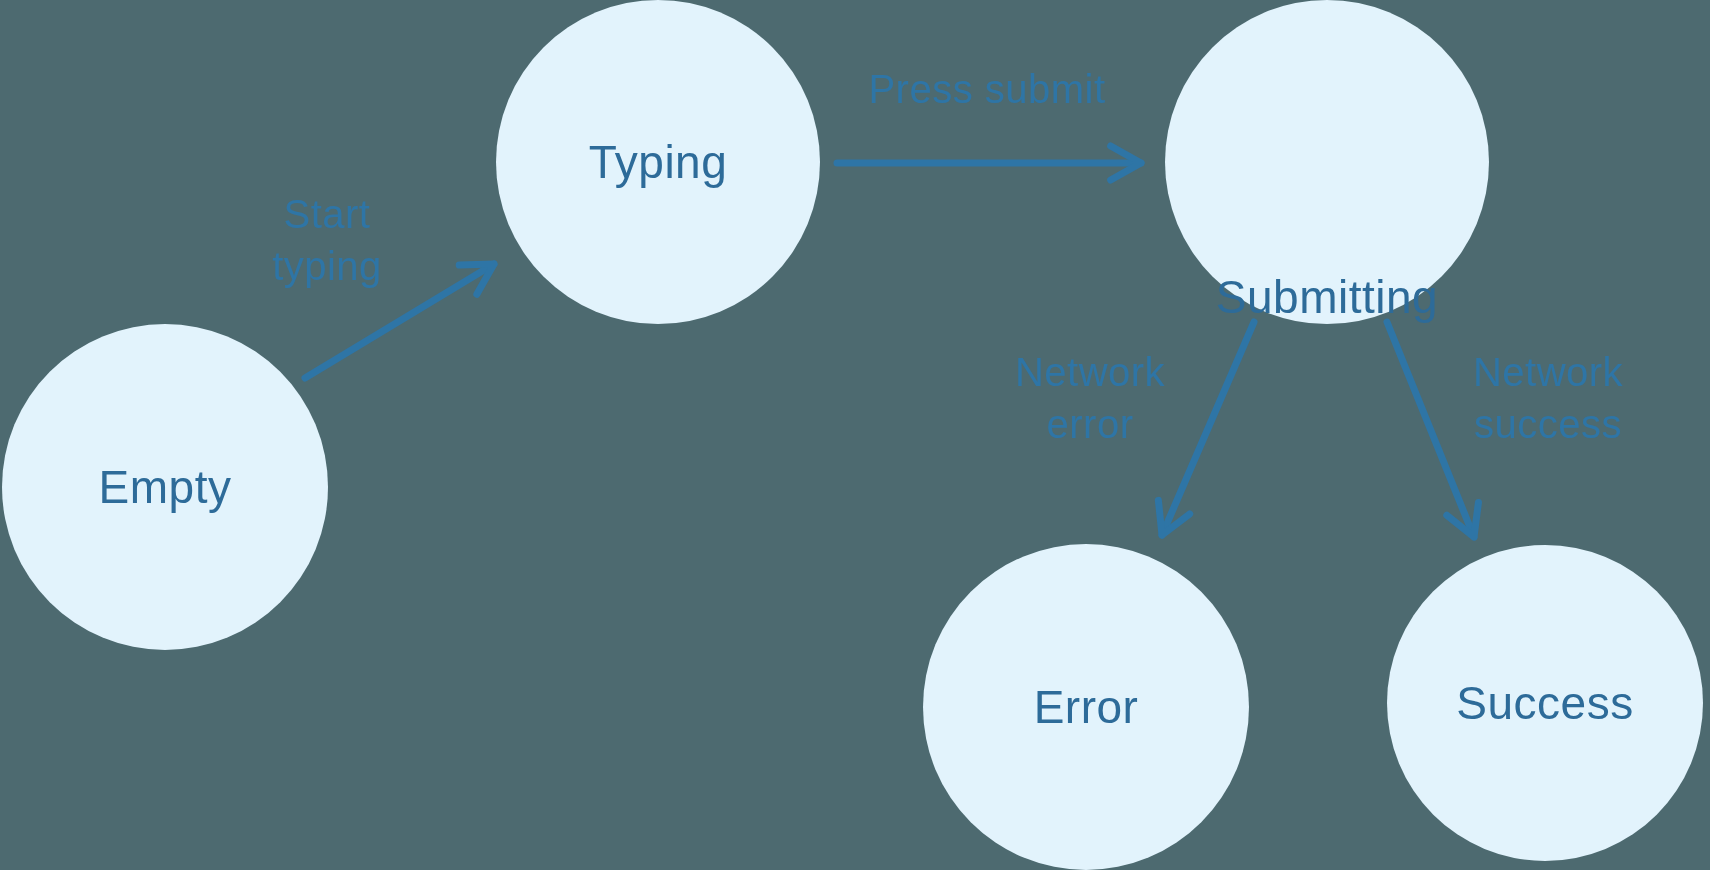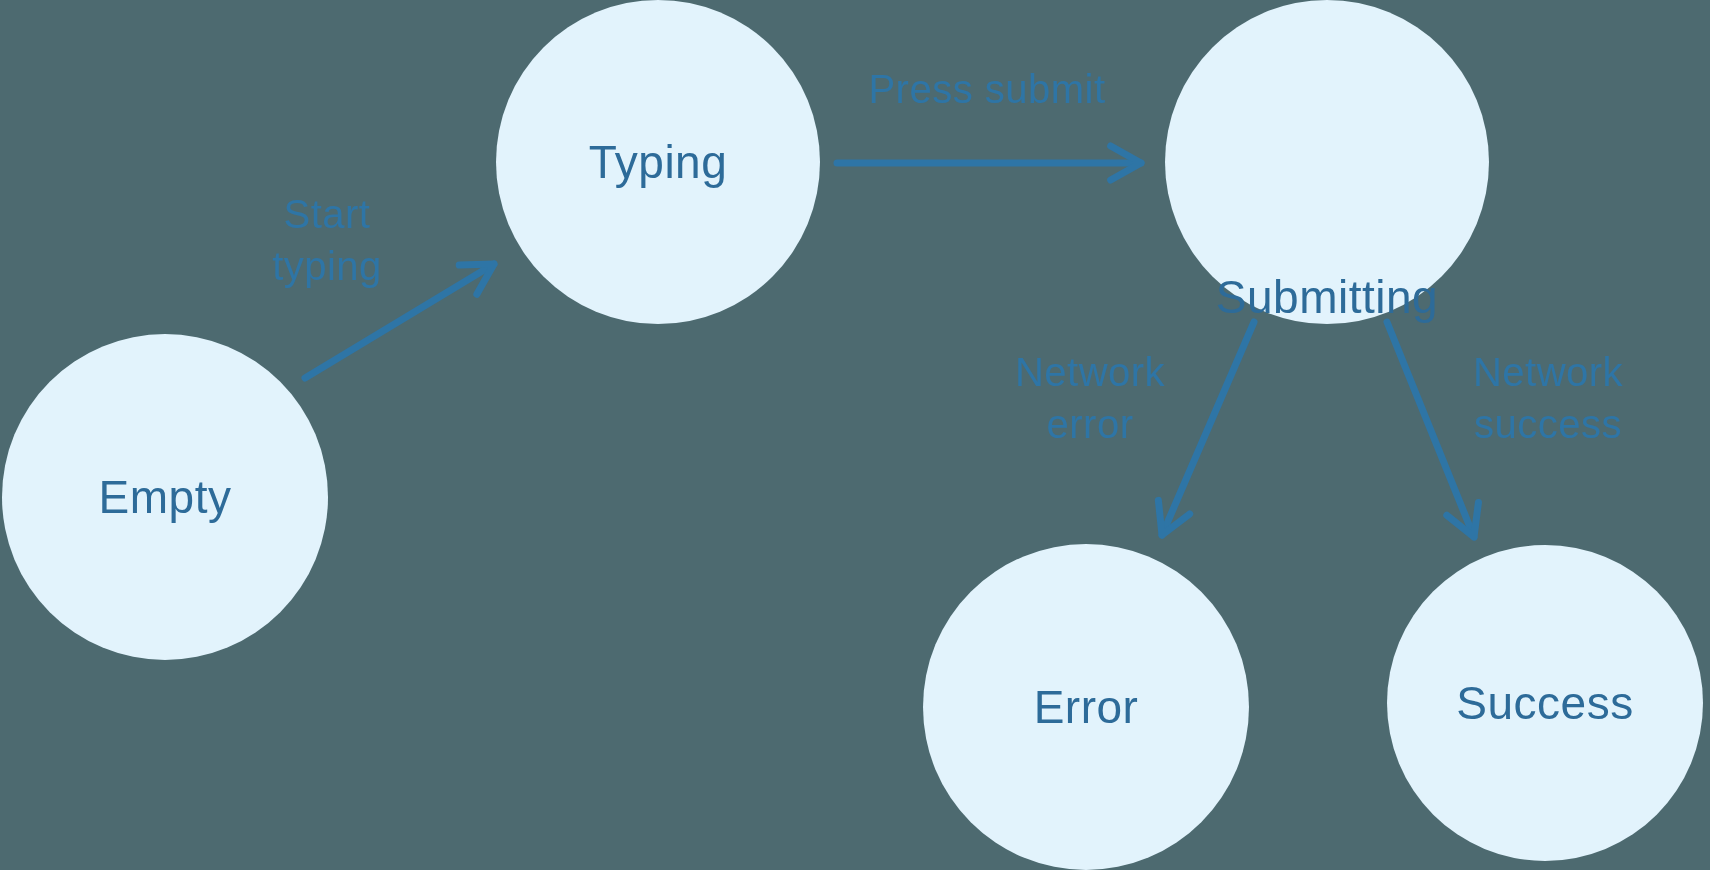--- a/index.html
+++ b/index.html
@@ -45,21 +45,21 @@
     align-items: center;
     justify-content: center;
   }
   .node-label {
     color: var(--node-text);
     font-size: 46px;
     font-weight: 500;
     letter-spacing: 0.5px;
     white-space: nowrap;
   }
-  .node-empty      { left: 2px;    top: 334px; width: 326px; height: 326px; }
+  .node-empty      { left: 2px;    top: 324px; width: 326px; height: 326px; }
   .node-typing     { left: 496px;  top: 0px;   width: 324px; height: 324px; }
   .node-submitting { left: 1165px; top: 0px;   width: 324px; height: 324px; align-items: flex-end; }
   .node-error      { left: 923px;  top: 544px; width: 326px; height: 326px; }
   .node-success    { left: 1387px; top: 545px; width: 316px; height: 316px; }
   .edge-label {
     position: absolute;
     transform: translateX(-50%);
     color: var(--edge);
     font-size: 40px;
     font-weight: 500;

